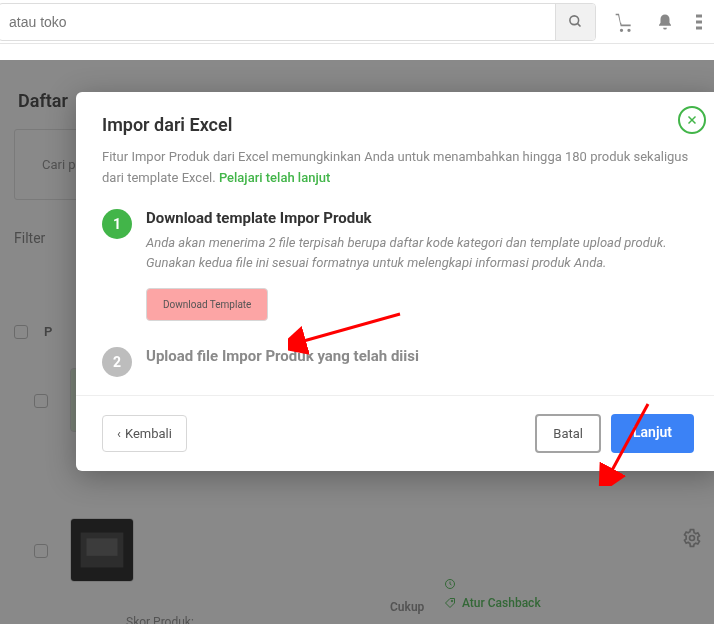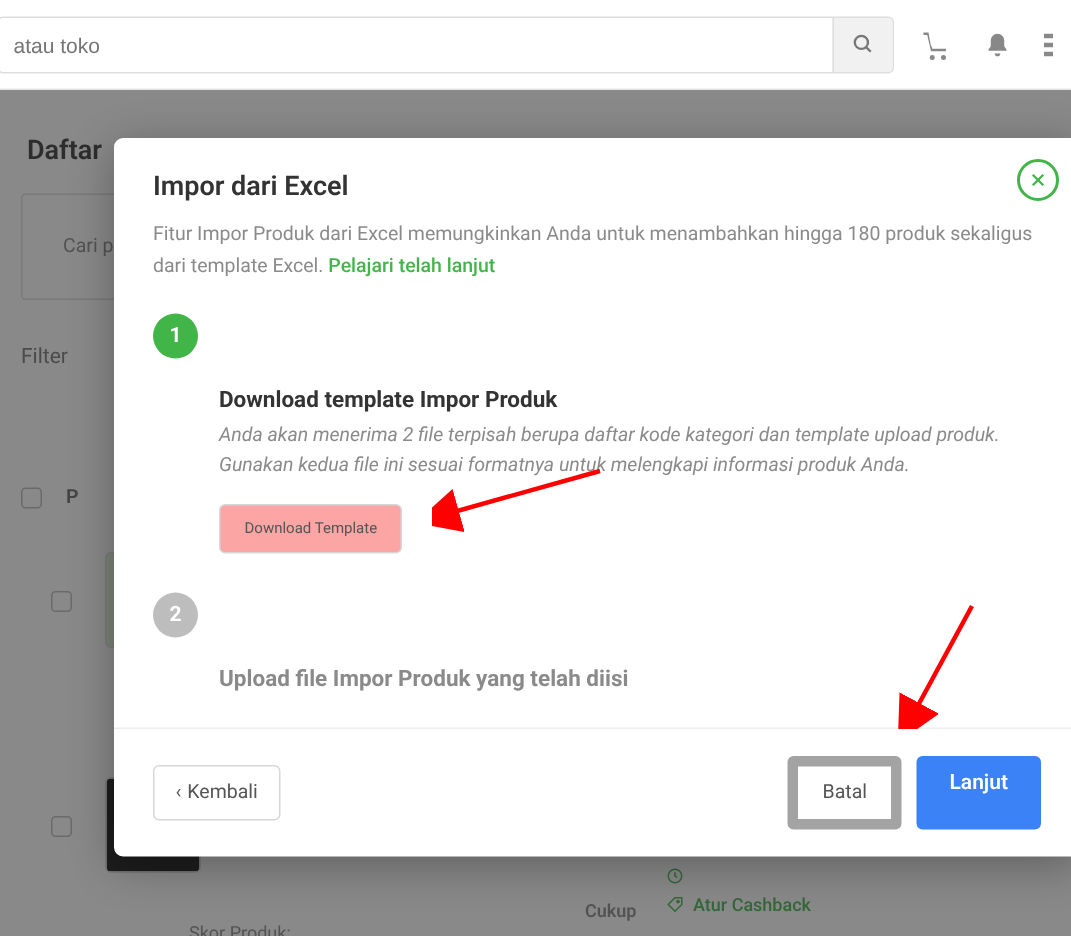--- a/index.html
+++ b/index.html
@@ -11,21 +11,21 @@
     height: 624px;
     overflow: hidden;
     position: relative;
     font-size: 14px;
     color: #333;
   }
   
   .topbar {
     display: flex;
     align-items: center;
-    height: 60px;
+    height: 44px;
     padding: 0 8px 0 0;
     border-bottom: 1px solid #e5e5e5;
     gap: 18px;
   }
   .searchwrap {
     flex: 1;
     display: flex;
     align-items: center;
     height: 38px;
     border: 1px solid #ddd;
@@ -115,38 +115,38 @@
   .modal-sub a { color: #42b549; text-decoration:none; font-weight:500; }
   .step { display:flex; gap:14px; margin-bottom: 18px; }
   .step .num {
     width: 30px; height:30px; border-radius:50%;
     display:flex; align-items:center; justify-content:center;
     font-weight:700; color:#fff; flex-shrink:0;
   }
   .num.active { background:#42b549; }
   .num.inactive { background:#bdbdbd; }
   .step .content { flex:1; }
-  .step .title { font-size:15px; font-weight:700; margin-bottom:6px;margin-top:48px; }
+  .step .title { font-size:15px; font-weight:700; margin-bottom:6px; }
   .step.inactive .title { color:#8a8a8a; }
   .step .desc { color:#8a8a8a; font-size:13px; line-height:1.6; margin-bottom:14px;font-style:italic;}
   .dlbtn {
     display:inline-block;
     border:1px solid #d7d7d7;
     border-radius:4px;
     padding: 10px 16px;
     font-size:10px;
     color:#555;
     cursor:pointer;
     background:#fca5a5;
   }
   .modal-hr { height:1px; background:#eee; margin: 14px -26px; }
   .modal-footer { display:flex; align-items:center; justify-content:space-between; padding-top:4px;}
   .back { border:1px solid #d7d7d7; border-radius:4px; padding:10px 14px; font-size:13px; cursor:pointer; color:#555; }
   .right-actions { display:flex; gap:10px; }
-  .cancel { border:7px solid #a3a3a3; border-radius:4px; padding:10px 16px; font-size:13px; cursor:pointer; color:#555; background:#fff;}
+  .cancel { border:2px solid #a3a3a3; border-radius:4px; padding:10px 16px; font-size:13px; cursor:pointer; color:#555; background:#fff;}
   .primary { border:none; border-radius:4px; padding:10px 22px; font-size:14px; cursor:pointer; color:#fff; background:#3b82f6; font-weight:600;}
 
   
   .arrow { position:absolute; pointer-events:none; }
 
   .listheader { position:absolute; top: 264px; left: 14px; display:flex; align-items:center; gap:16px; color:#666; font-weight:600; font-size:13px;}
   .listheader .cb { width:14px; height:14px; border:1px solid #bbb; border-radius:3px; }
 </style>
 </head>
 <body>

